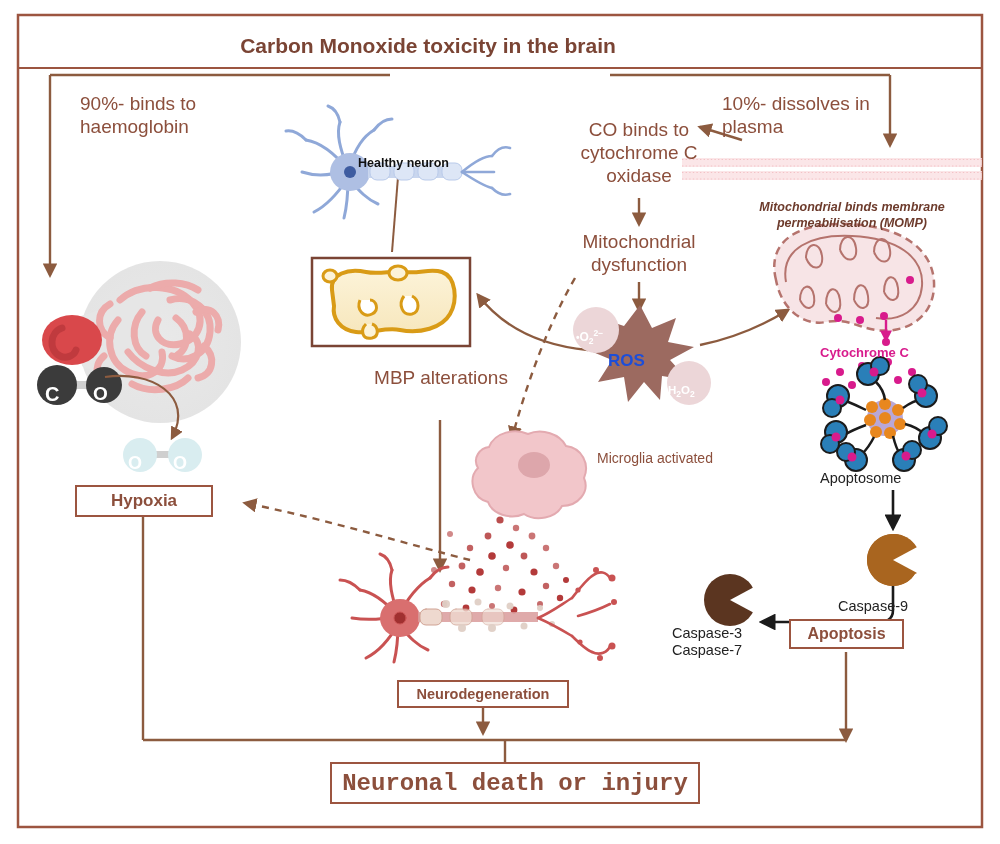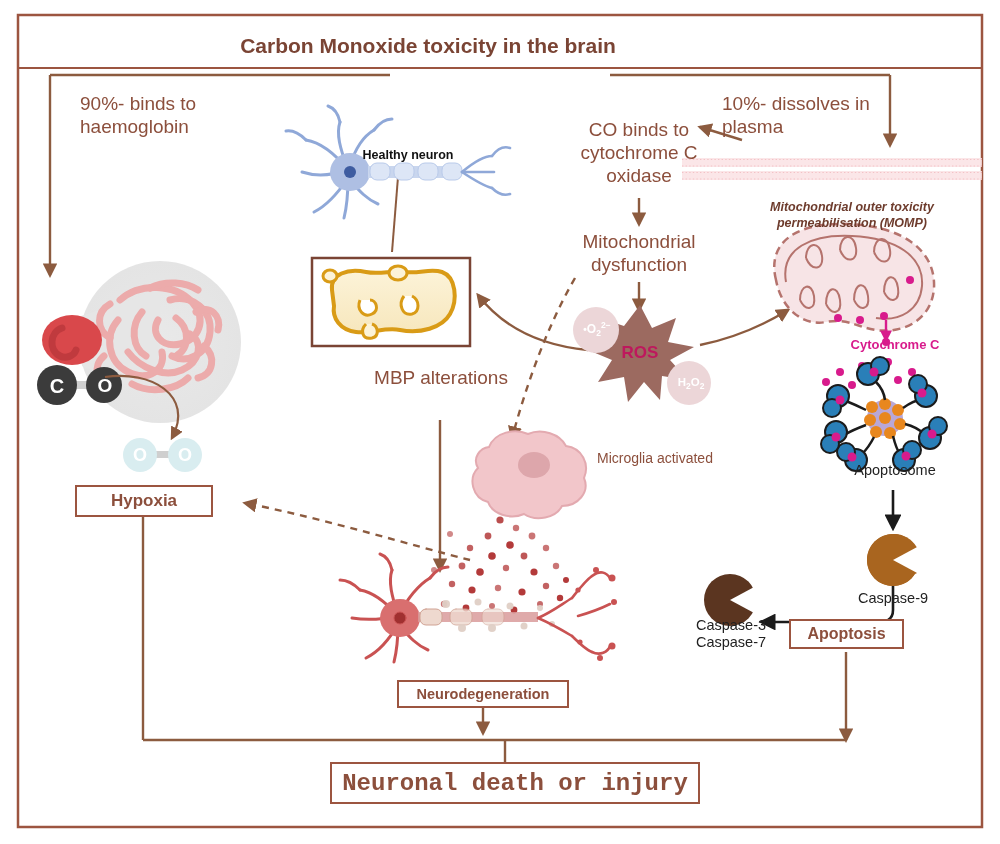--- a/index.html
+++ b/index.html
@@ -4,21 +4,21 @@
 <style>
   html,body{margin:0;padding:0;background:#ffffff;}
   body{width:1000px;height:844px;position:relative;overflow:hidden;
        font-family:"Liberation Sans","DejaVu Sans",sans-serif;}
   #stage{position:absolute;inset:0;width:1000px;height:844px;}
   svg.layer{position:absolute;left:0;top:0;width:1000px;height:844px;overflow:visible;}
   .txt{position:absolute;color:#8c4f3c;line-height:1.22;}
   .box{position:absolute;border:2px solid #9c5540;background:#fff;
        display:flex;align-items:center;justify-content:center;
        color:#8c4f3c;font-weight:bold;box-sizing:border-box;}
-  .plainlabel{position:absolute;color:#222;font-size:14px;text-align:center;line-height:1.2;}
+  .plainlabel{position:absolute;color:#222;font-size:14px;text-align:left;line-height:1.2;margin-top:8px;}
   .ital{font-style:italic;font-weight:bold;color:#6d3b2c;font-size:12.5px;text-align:center;line-height:1.25;}
   .center{text-align:center;}
 </style>
 </head>
 <body>
 
 <div id="stage">
 
   <svg class="layer">
     <defs>
@@ -379,28 +379,28 @@
 
   <div class="txt center" style="left:549px;top:118px;width:180px;font-size:19px;">
     <span>CO binds to cytochrome C oxidase</span>
   </div>
 
   <div class="txt center" style="left:549px;top:230px;width:180px;font-size:19px;">
     <span>Mitochondrial dysfunction</span>
   </div>
 
   <div class="ital" style="position:absolute;left:752px;top:200px;width:200px;">
-    <span>Mitochondrial outer toxicity permeabilisation (MOMP)</span>
+    <span>Mitochondrial binds membrane permeabilisation (MOMP)</span>
   </div>
 
   <div class="plainlabel" style="left:358px;top:148px;width:100px;font-weight:bold;font-size:12.5px;color:#111;">
     <span>Healthy neuron</span>
   </div>
 
-  <div class="plainlabel" style="left:608px;top:343px;width:64px;color:#be185d;font-weight:bold;font-size:17px;">
+  <div class="plainlabel" style="left:608px;top:343px;width:64px;color:#1d4ed8;font-weight:bold;font-size:17px;">
     <span>ROS</span>
   </div>
 
   <div class="plainlabel" style="left:576px;top:320px;width:42px;color:#fff;font-weight:bold;font-size:12px;">
     <span style="font-size:10px;">•</span><span>O</span><sub style="font-size:8.5px;">2</sub><sup style="font-size:8.5px;">2−</sup>
   </div>
 
   <div class="plainlabel" style="left:668px;top:376px;width:46px;color:#fff;font-weight:bold;font-size:11.5px;">
     <span>H</span><sub style="font-size:8.5px;">2</sub><span>O</span><sub style="font-size:8.5px;">2</sub>
   </div>

